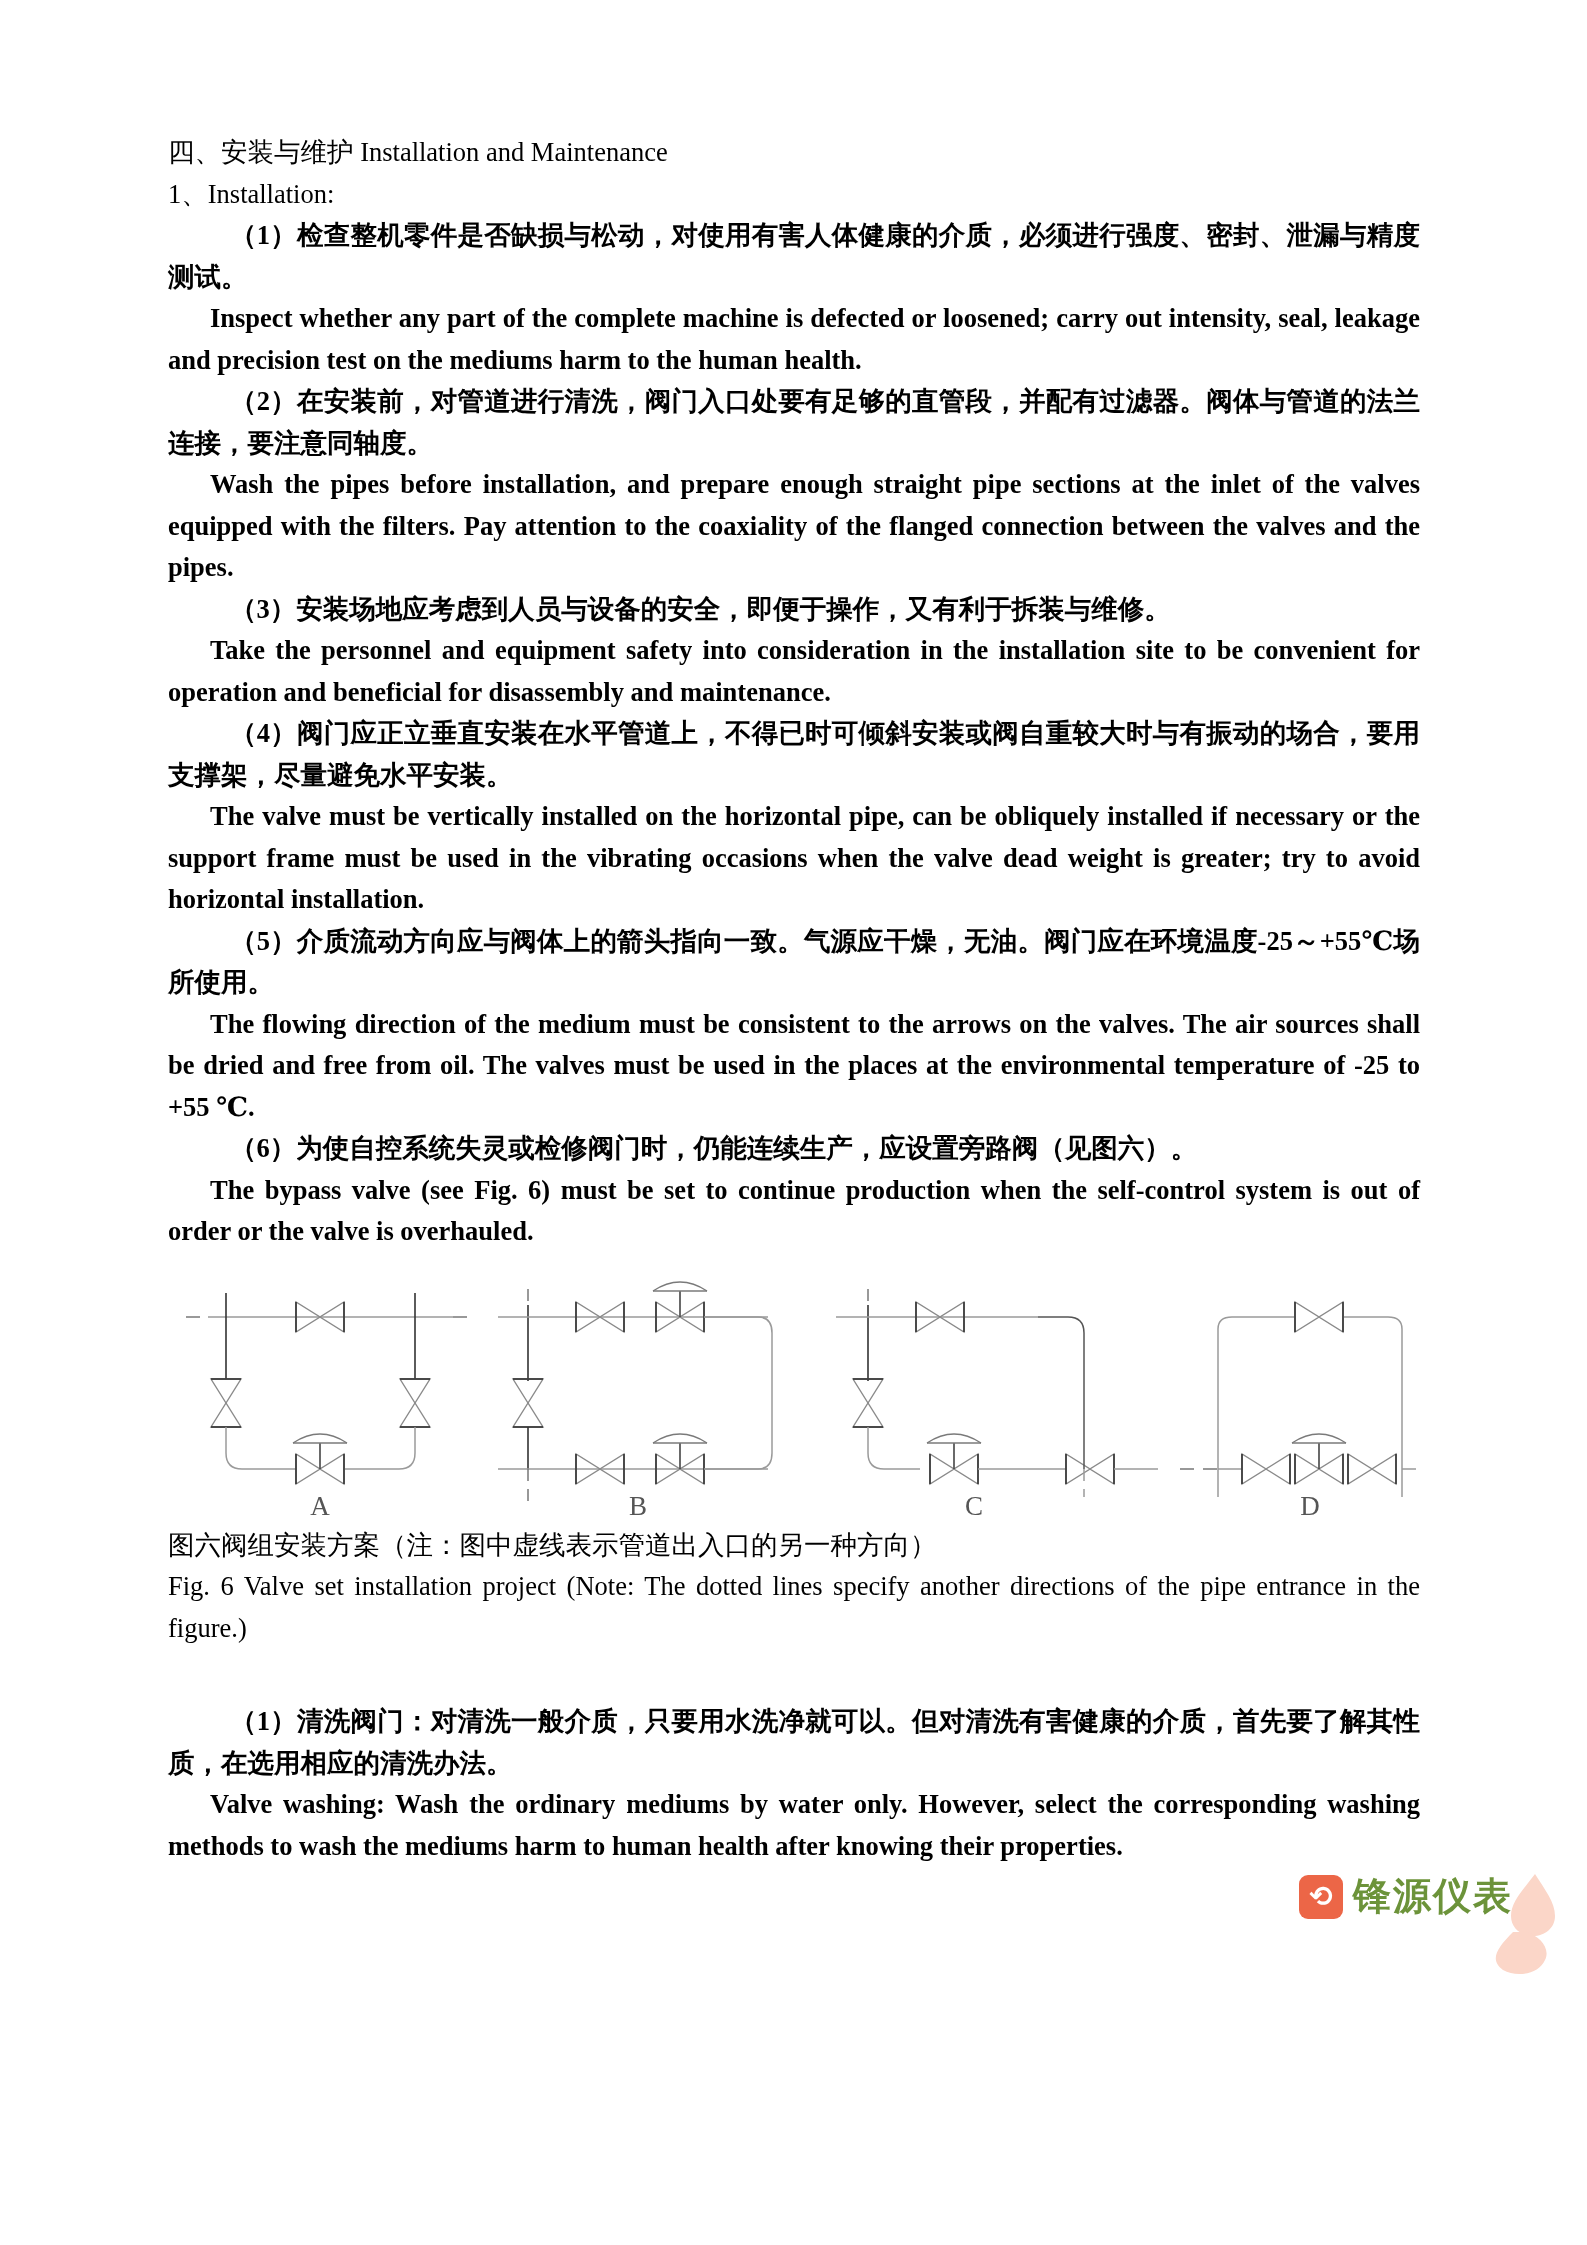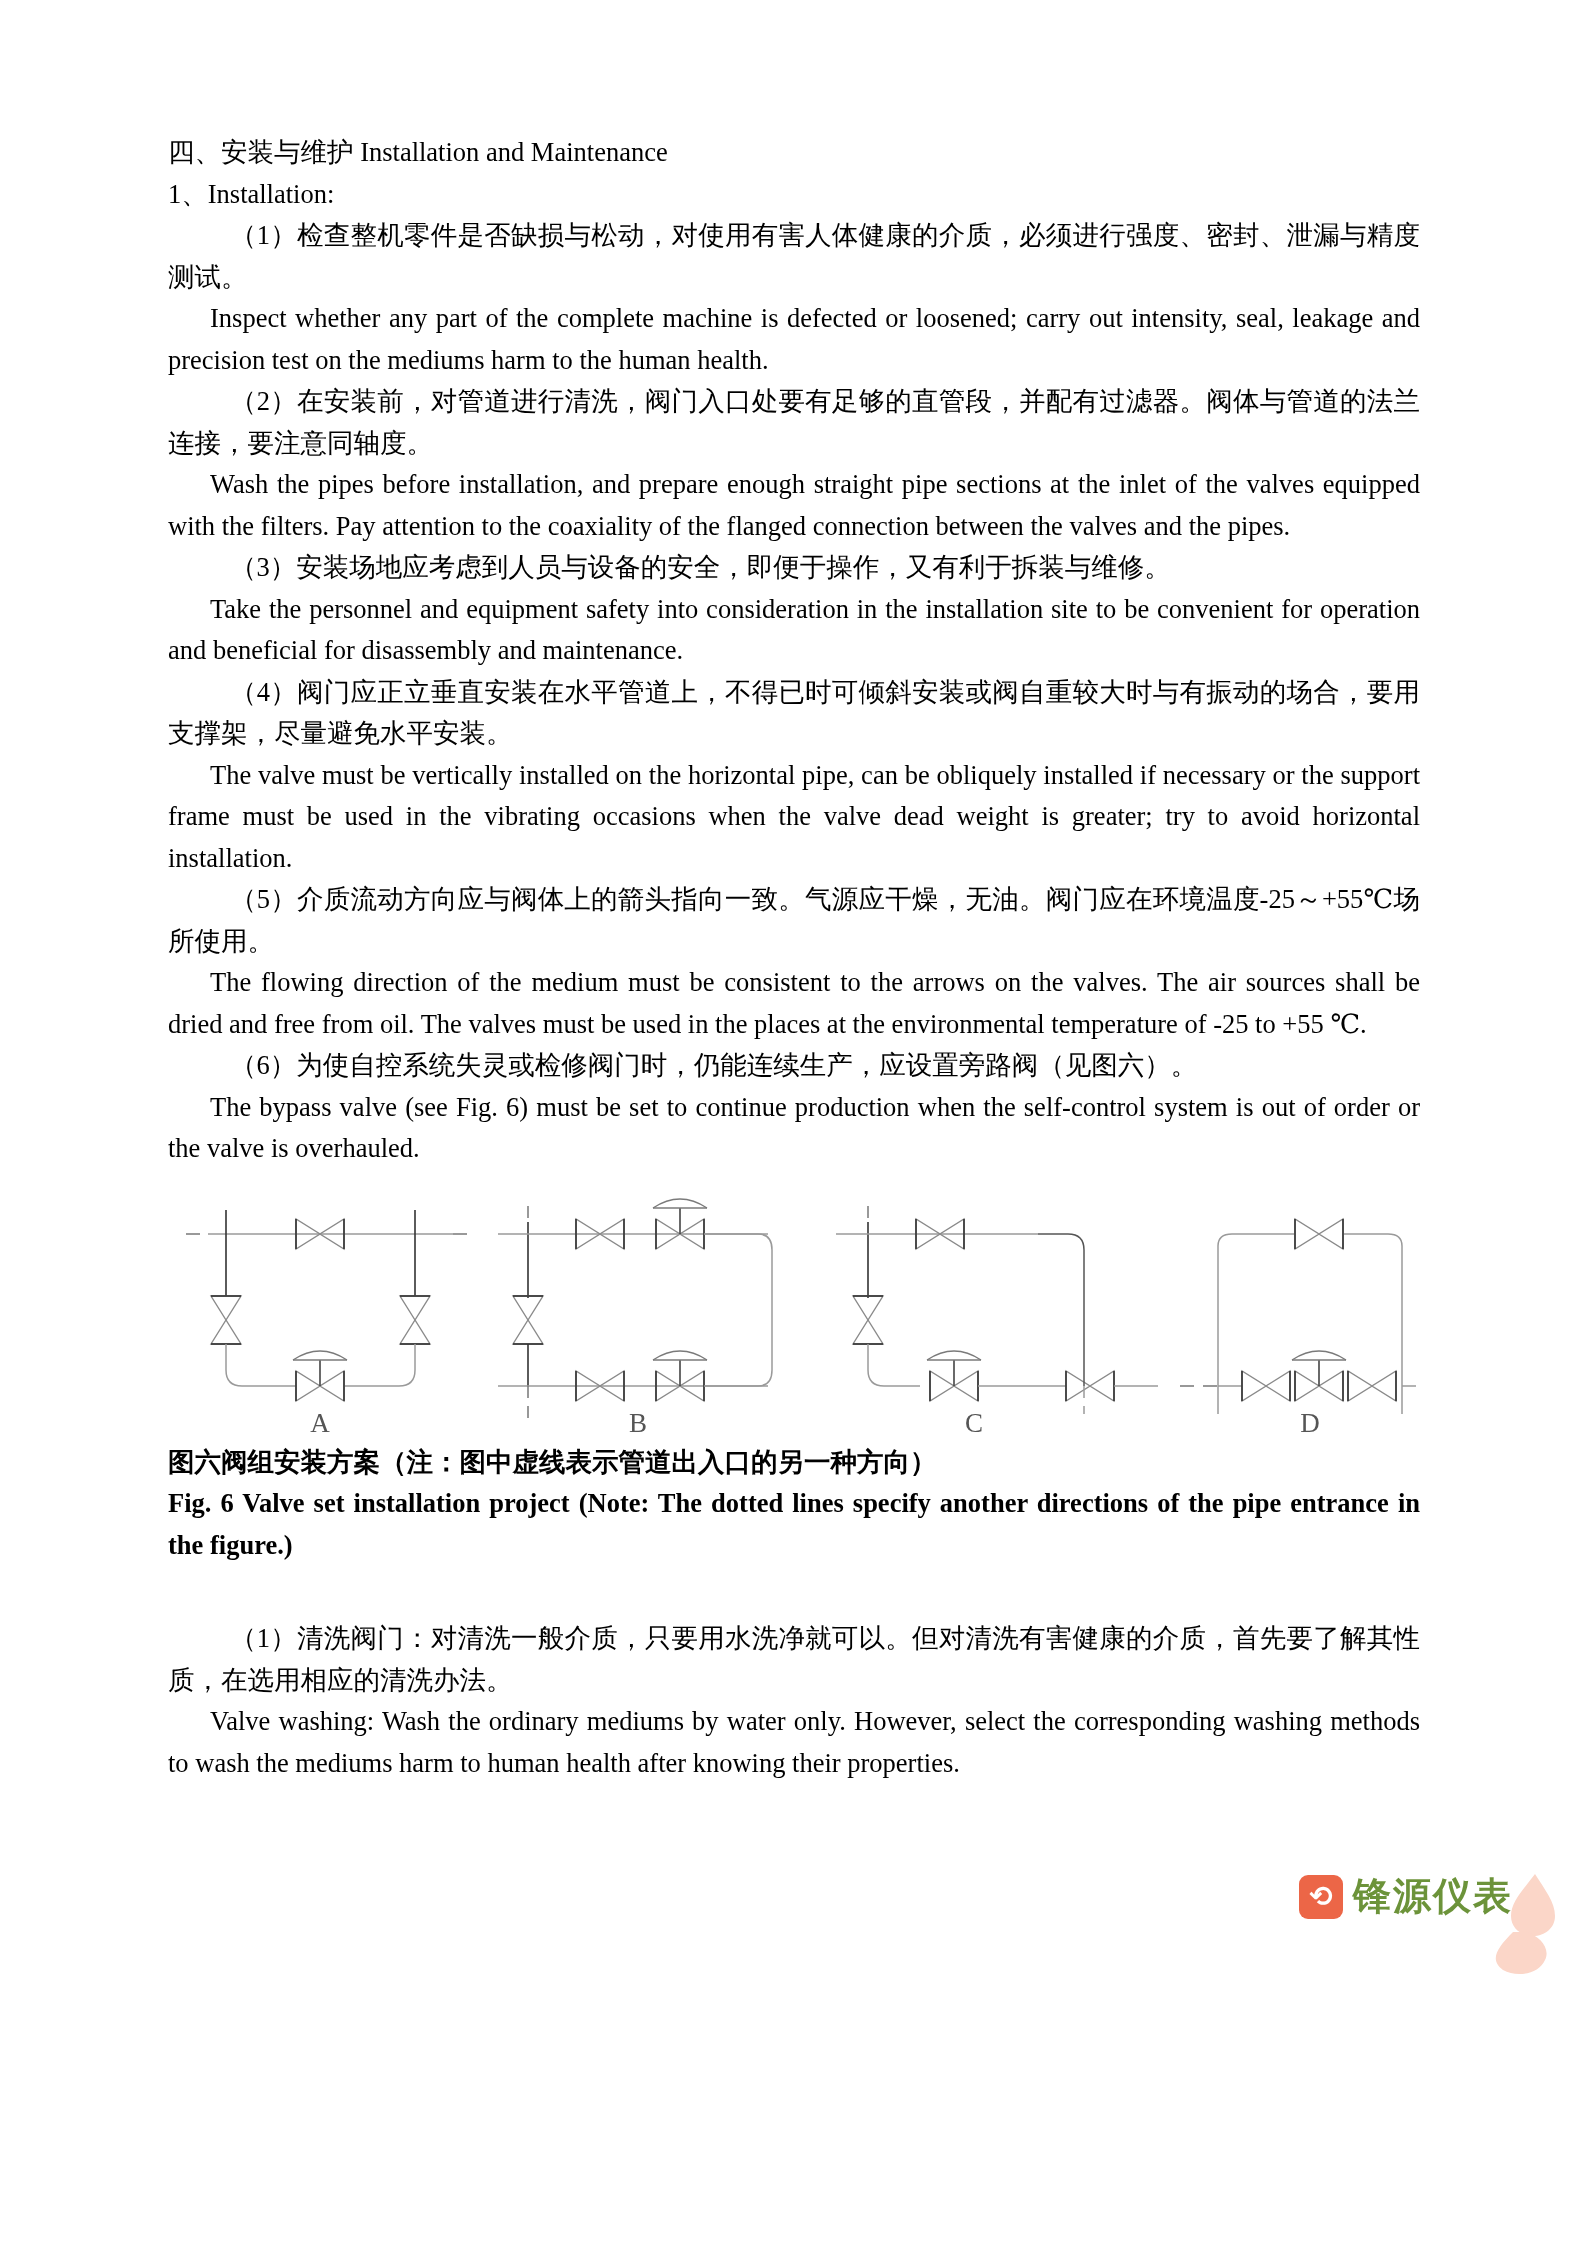--- a/index.html
+++ b/index.html
@@ -32,39 +32,38 @@
     margin: 0;
     white-space: pre-wrap;
   }
   .para {
     font-size: 26.5px;
     line-height: 41.5px;
     margin: 0;
     text-align: justify;
     text-justify: inter-word;
   }
-  .para.lastline-left { text-align-last: left; }
+  .para.lastline-left { text-align-last: left; font-weight: bold; }
   .indent-cn { text-indent: 62px; }
   .indent-en { text-indent: 42px; }
   .spacer-lg { height: 52px; }
 
   
   .figure {
     margin-top: 22px;
     width: 1252px;
     height: 250px;
     position: relative;
   }
   .figure svg { display: block; }
   .fig-caption {
     font-size: 26.5px;
     line-height: 41.5px;
     margin: 0;
     text-align: justify;
-    font-weight: bold;
   }
 
   
   .watermark {
     position: absolute;
     right: 74px;
     bottom: 58px;
     display: flex;
     align-items: center;
     gap: 10px;

